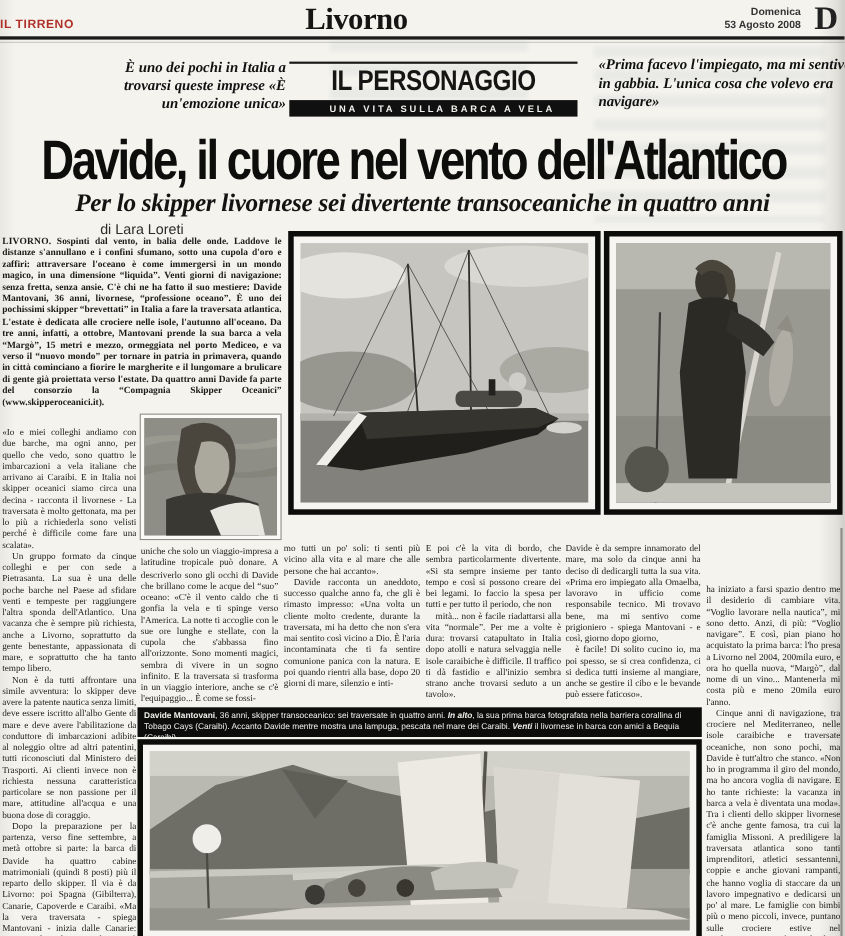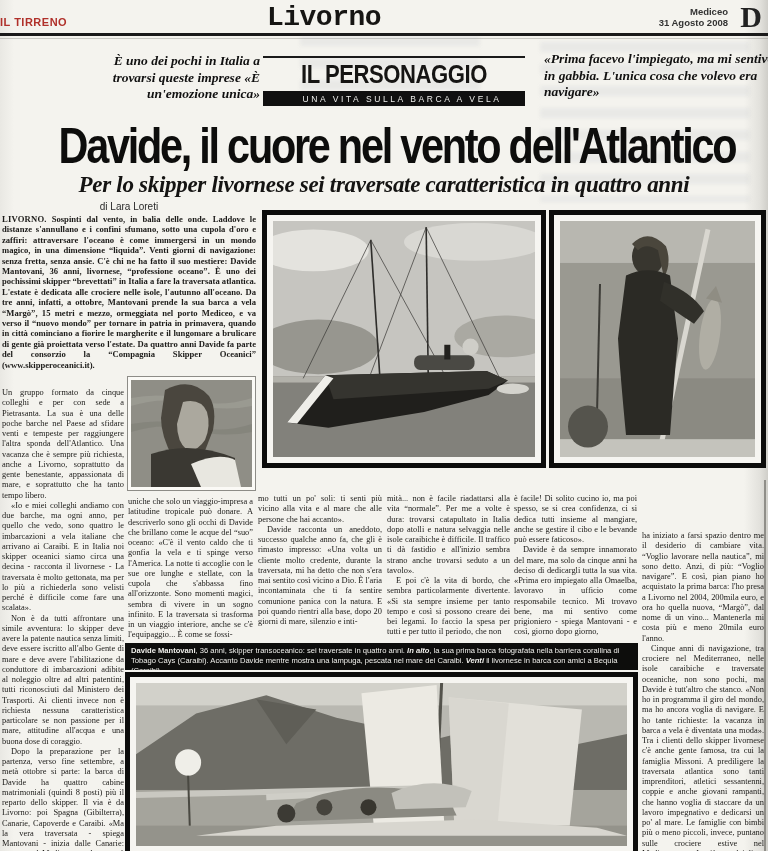--- a/index.html
+++ b/index.html
@@ -4,46 +4,46 @@
 <style>
   html,body{margin:0;padding:0;}
   body{background:#d8d7d2;font-family:"Liberation Serif",serif;}
   .page{position:relative;width:768px;height:851px;margin:0 auto;overflow:hidden;
         background:linear-gradient(90deg,#e9e8e3 0px,#f4f3ee 14px,#f4f3ee 744px,#e2e1dc 760px,#cfcec9 768px);
         color:#161513;}
   
   .mast-left{position:absolute;left:0px;top:16px;font-family:"Liberation Sans",sans-serif;
              font-weight:bold;font-size:11px;letter-spacing:.5px;color:#b0302a;text-align:right;}
   .mast-center{position:absolute;left:0;top:2px;width:648px;text-align:center;
-               font-family:Liberation Mono, monospace;font-weight:bold;font-size:28px;letter-spacing:-.5px;}
+               font-family:Liberation Serif, serif;font-weight:bold;font-size:28px;letter-spacing:-.5px;}
   .mast-date{position:absolute;right:40px;top:6px;text-align:right;font-family:"Liberation Sans",sans-serif;
              font-size:9.5px;font-weight:bold;color:#333;line-height:11px;}
   .mast-pagemark{position:absolute;right:6px;top:0px;font-family:"Liberation Serif",serif;
                  font-size:30px;font-weight:bold;color:#222;}
   .mast-rule{position:absolute;left:0;top:33px;width:768px;height:3px;background:#1a1a1a;}
   .mast-rule-thin{position:absolute;left:0;top:38px;width:768px;height:1px;background:#8a8984;opacity:.4;}
   
   .quote{position:absolute;font-style:italic;font-weight:bold;font-size:13.5px;line-height:16.5px;
          font-family:"Liberation Serif",serif;color:#111;}
   .quote-left{left:78px;top:53px;width:182px;text-align:right;}
   .quote-right{left:528px;top:51px;width:238px;text-align:left;margin-left:16px;}
   .kicker{position:absolute;left:263px;top:56px;width:262px;text-align:center;}
   .kicker-rule{height:2px;background:#1a1a1a;margin-bottom:2px;}
   .kicker-title{font-family:"Liberation Sans",sans-serif;font-weight:bold;font-size:24px;
                 letter-spacing:-.5px;transform:scale(.92,1.08);transform-origin:center;}
   .kicker-bar{margin-top:3px;background:#101010;color:#efefec;font-family:"Liberation Sans",sans-serif;
-              font-size:8.5px;font-weight:normal;letter-spacing:2.6px;padding:3px 0 2px 16px;text-align:center;}
-  
-  .headline{position:absolute;left:0;top:118px;width:698px;text-align:center;margin-left:21px;}
+              font-size:8.5px;font-weight:bold;letter-spacing:2.6px;padding:3px 0 2px 16px;text-align:center;}
+  
+  .headline{position:absolute;left:0;top:118px;width:698px;text-align:center;}
   .headline span{display:inline-block;font-family:"Liberation Sans",sans-serif;font-weight:bold;
                  font-size:46px;letter-spacing:-2.5px;transform:scale(.90,1.10);white-space:nowrap;color:#0d0d0c;}
   .subhead{position:absolute;left:0;top:172px;width:768px;text-align:center;
            font-style:italic;font-weight:bold;font-size:23px;letter-spacing:-.3px;color:#141312;}
   .byline{position:absolute;left:0px;top:201px;width:258px;text-align:center;
-          font-family:"Liberation Sans",sans-serif;font-size:10px;color:#2b2b2b;}
+          font-family:"Liberation Sans",sans-serif;font-size:13px;color:#2b2b2b;}
   
   .txt{position:absolute;font-size:8.4px;line-height:10.25px;text-align:justify;overflow:hidden;color:#1b1a18;}
   .txt p{margin:0;}
   .txt p + p{text-indent:9px;}
   .lead{left:2px;top:214px;width:254px;height:172px;font-weight:bold;font-size:8.6px;line-height:10.4px;}
   .lead b{letter-spacing:.2px;}
   .col1{left:2px;top:388px;width:122px;height:463px;}
   .col2{left:128px;top:497px;width:125px;height:143px;}
   .col3{left:258px;top:494px;width:124px;height:146px;}
   .col4{left:387px;top:494px;width:123px;height:146px;}
@@ -70,40 +70,40 @@
   .edge-rule{position:absolute;left:764px;top:480px;width:2px;height:371px;background:#55544f;opacity:.55;}
 </style>
 </head>
 <body>
 
 <div class="page">
 
   <div class="mast-left">IL TIRRENO</div>
   <div class="mast-center">Livorno</div>
   <div class="mast-date">
-    <div>Mediceo</div>
-    <div>31 Agosto 2008</div>
+    <div>Domenica</div>
+    <div>53 Agosto 2008</div>
   </div>
   <div class="mast-pagemark">D</div>
   <div class="mast-rule"></div>
   <div class="mast-rule-thin"></div>
 
   <div class="ghost g1"></div>
   <div class="ghost g2"></div>
 
   <div class="quote quote-left">È uno dei pochi in Italia a trovarsi queste imprese «È un'emozione unica»</div>
   <div class="kicker">
     <div class="kicker-rule"></div>
     <div class="kicker-title">IL PERSONAGGIO</div>
     <div class="kicker-bar">UNA VITA SULLA BARCA A VELA</div>
   </div>
   <div class="quote quote-right">«Prima facevo l'impiegato, ma mi sentivo in gabbia. L'unica cosa che volevo era navigare»</div>
 
   <div class="headline"><span>Davide, il cuore nel vento dell'Atlantico</span></div>
-  <div class="subhead">Per lo skipper livornese sei traversate caratteristica in quattro anni</div>
+  <div class="subhead">Per lo skipper livornese sei divertente transoceaniche in quattro anni</div>
   <div class="byline">di Lara Loreti</div>
 
   <div class="txt lead">
     <p><b>LIVORNO.</b><span> Sospinti dal vento, in balia delle onde. Laddove le distanze s'annullano e i confini sfumano, sotto una cupola d'oro e zaffiri: attraversare l'oceano è come immergersi in un mondo magico, in una dimensione “liquida”. Venti giorni di navigazione: senza fretta, senza ansie. C'è chi ne ha fatto il suo mestiere: Davide Mantovani, 36 anni, livornese, “professione oceano”. È uno dei pochissimi skipper “brevettati” in Italia a fare la traversata atlantica. L'estate è dedicata alle crociere nelle isole, l'autunno all'oceano. Da tre anni, infatti, a ottobre, Mantovani prende la sua barca a vela “Margò”, 15 metri e mezzo, ormeggiata nel porto Mediceo, e va verso il “nuovo mondo” per tornare in patria in primavera, quando in città cominciano a fiorire le margherite e il lungomare a brulicare di gente già proiettata verso l'estate. Da quattro anni Davide fa parte del consorzio la “Compagnia Skipper Oceanici” (www.skipperoceanici.it).</span></p>
   </div>
 
   <div class="photo-frame pf-a">
     <svg viewBox="0 0 260 225" preserveAspectRatio="none">
       <rect x="0" y="0" width="260" height="150" fill="#c6c5c0"></rect>
       <ellipse cx="40" cy="28" rx="55" ry="20" fill="#e4e3de"></ellipse>
@@ -151,39 +151,39 @@
       <path d="M0,18 q30,-6 60,2 t61,-2 l0,8 q-30,6 -60,-2 t-61,2 Z" fill="#a2a199" opacity=".6"></path>
       <path d="M0,44 q30,-6 60,2 t61,-2 l0,8 q-30,6 -60,-2 t-61,2 Z" fill="#7f7e76" opacity=".6"></path>
       <path d="M34,10 q26,-14 44,6 q8,12 4,34 l-10,26 -30,2 q-12,-22 -12,-40 Z" fill="#4a463e"></path>
       <path d="M52,22 q18,-4 24,10 q4,14 -2,28 q-8,12 -18,10 q-10,-8 -10,-26 Z" fill="#aba89e"></path>
       <path d="M20,74 q40,-14 84,4 l0,29 -84,0 Z" fill="#3a3832"></path>
       <path d="M60,84 q28,-12 44,-4 l6,27 -40,0 Z" fill="#e8e7e0"></path>
     </svg>
   </div>
 
   <div class="txt col1">
+    <p>«Io e miei colleghi andiamo con due barche, ma ogni anno, per quello che vedo, sono quattro le imbarcazioni a vela italiane che arrivano ai Caraibi. E in Italia noi skipper oceanici siamo circa una decina - racconta il livornese - La traversata è molto gettonata, ma per lo più a richiederla sono velisti perché è difficile come fare una scalata».</p>
     <p>Un gruppo formato da cinque colleghi e per con sede a Pietrasanta. La sua è una delle poche barche nel Paese ad sfidare venti e tempeste per raggiungere l'altra sponda dell'Atlantico. Una vacanza che è sempre più richiesta, anche a Livorno, soprattutto da gente benestante, appassionata di mare, e soprattutto che ha tanto tempo libero.</p>
-    <p>«Io e miei colleghi andiamo con due barche, ma ogni anno, per quello che vedo, sono quattro le imbarcazioni a vela italiane che arrivano ai Caraibi. E in Italia noi skipper oceanici siamo circa una decina - racconta il livornese - La traversata è molto gettonata, ma per lo più a richiederla sono velisti perché è difficile come fare una scalata».</p>
     <p>Non è da tutti affrontare una simile avventura: lo skipper deve avere la patente nautica senza limiti, deve essere iscritto all'albo Gente di mare e deve avere l'abilitazione da conduttore di imbarcazioni adibite al noleggio oltre ad altri patentini, tutti riconosciuti dal Ministero dei Trasporti. Ai clienti invece non è richiesta nessuna caratteristica particolare se non passione per il mare, attitudine all'acqua e una buona dose di coraggio.</p>
     <p>Dopo la preparazione per la partenza, verso fine settembre, a metà ottobre si parte: la barca di Davide ha quattro cabine matrimoniali (quindi 8 posti) più il reparto dello skipper. Il via è da Livorno: poi Spagna (Gibilterra), Canarie, Capoverde e Caraibi. «Ma la vera traversata - spiega Mantovani - inizia dalle Canarie: mentre nel Mediterraneo la costa è vicina e in qualsiasi momento si può fare rifornimento di gasolio, nell'oceano il discorso è diverso. Per venti giorni hai davanti a te solo un'immensa distesa azzurra e il tuo unico scopo è arrivare a destinazione. Una situazione</p>
   </div>
   <div class="txt col2">
     <p>uniche che solo un viaggio-impresa a latitudine tropicale può donare. A descriverlo sono gli occhi di Davide che brillano come le acque del “suo” oceano: «C'è il vento caldo che ti gonfia la vela e ti spinge verso l'America. La notte ti accoglie con le sue ore lunghe e stellate, con la cupola che s'abbassa fino all'orizzonte. Sono momenti magici, sembra di vivere in un sogno infinito. E la traversata si trasforma in un viaggio interiore, anche se c'è l'equipaggio... È come se fossi-</p>
   </div>
   <div class="txt col3">
     <p>mo tutti un po' soli: ti senti più vicino alla vita e al mare che alle persone che hai accanto».</p>
     <p>Davide racconta un aneddoto, successo qualche anno fa, che gli è rimasto impresso: «Una volta un cliente molto credente, durante la traversata, mi ha detto che non s'era mai sentito così vicino a Dio. È l'aria incontaminata che ti fa sentire comunione panica con la natura. E poi quando rientri alla base, dopo 20 giorni di mare, silenzio e inti-</p>
   </div>
   <div class="txt col4">
+    <p>E poi c'è la vita di bordo, che sembra particolarmente divertente. «Si sta sempre insieme per tanto tempo e così si possono creare dei bei legami. Io faccio la spesa per tutti e per tutto il periodo, che non</p>
     <p>mità... non è facile riadattarsi alla vita “normale”. Per me a volte è dura: trovarsi catapultato in Italia dopo atolli e natura selvaggia nelle isole caraibiche è difficile. Il traffico ti dà fastidio e all'inizio sembra strano anche trovarsi seduto a un tavolo».</p>
-    <p>E poi c'è la vita di bordo, che sembra particolarmente divertente. «Si sta sempre insieme per tanto tempo e così si possono creare dei bei legami. Io faccio la spesa per tutti e per tutto il periodo, che non</p>
   </div>
   <div class="txt col5">
+    <p>Davide è da sempre innamorato del mare, ma solo da cinque anni ha deciso di dedicargli tutta la sua vita. «Prima ero impiegato alla Omaelba, lavoravo in ufficio come responsabile tecnico. Mi trovavo bene, ma mi sentivo come prigioniero - spiega Mantovani - e così, giorno dopo giorno,</p>
     <p>è facile! Di solito cucino io, ma poi spesso, se si crea confidenza, ci si dedica tutti insieme al mangiare, anche se gestire il cibo e le bevande può essere faticoso».</p>
-    <p>Davide è da sempre innamorato del mare, ma solo da cinque anni ha deciso di dedicargli tutta la sua vita. «Prima ero impiegato alla Omaelba, lavoravo in ufficio come responsabile tecnico. Mi trovavo bene, ma mi sentivo come prigioniero - spiega Mantovani - e così, giorno dopo giorno,</p>
   </div>
   <div class="txt col6">
     <p>ha iniziato a farsi spazio dentro me il desiderio di cambiare vita. “Voglio lavorare nella nautica”, mi sono detto. Anzi, di più: “Voglio navigare”. E così, pian piano ho acquistato la prima barca: l'ho presa a Livorno nel 2004, 200mila euro, e ora ho quella nuova, “Margò”, dal nome di un vino... Mantenerla mi costa più e meno 20mila euro l'anno.</p>
     <p>Cinque anni di navigazione, tra crociere nel Mediterraneo, nelle isole caraibiche e traversate oceaniche, non sono pochi, ma Davide è tutt'altro che stanco. «Non ho in programma il giro del mondo, ma ho ancora voglia di navigare. E ho tante richieste: la vacanza in barca a vela è diventata una moda». Tra i clienti dello skipper livornese c'è anche gente famosa, tra cui la famiglia Missoni. A prediligere la traversata atlantica sono tanti imprenditori, atletici sessantenni, coppie e anche giovani rampanti, che hanno voglia di staccare da un lavoro impegnativo e dedicarsi un po' al mare. Le famiglie con bimbi più o meno piccoli, invece, puntano sulle crociere estive nel Mediterraneo. I più modaioli e temerari scelgono invece dieci giorni nelle meravigliose e selvagge Canarie (1200 euro circa a persona).</p>
 
   </div>
 
   <div class="caption">
     <b>Davide Mantovani</b><span>, 36 anni, skipper transoceanico: sei traversate in quattro anni. </span><i>In alto</i><span>, la sua prima barca fotografata nella barriera corallina di Tobago Cays (Caraibi). Accanto Davide mentre mostra una lampuga, pescata nel mare dei Caraibi. </span><i>Venti</i><span> il livornese in barca con amici a Bequia (Caraibi)</span>
   </div>

